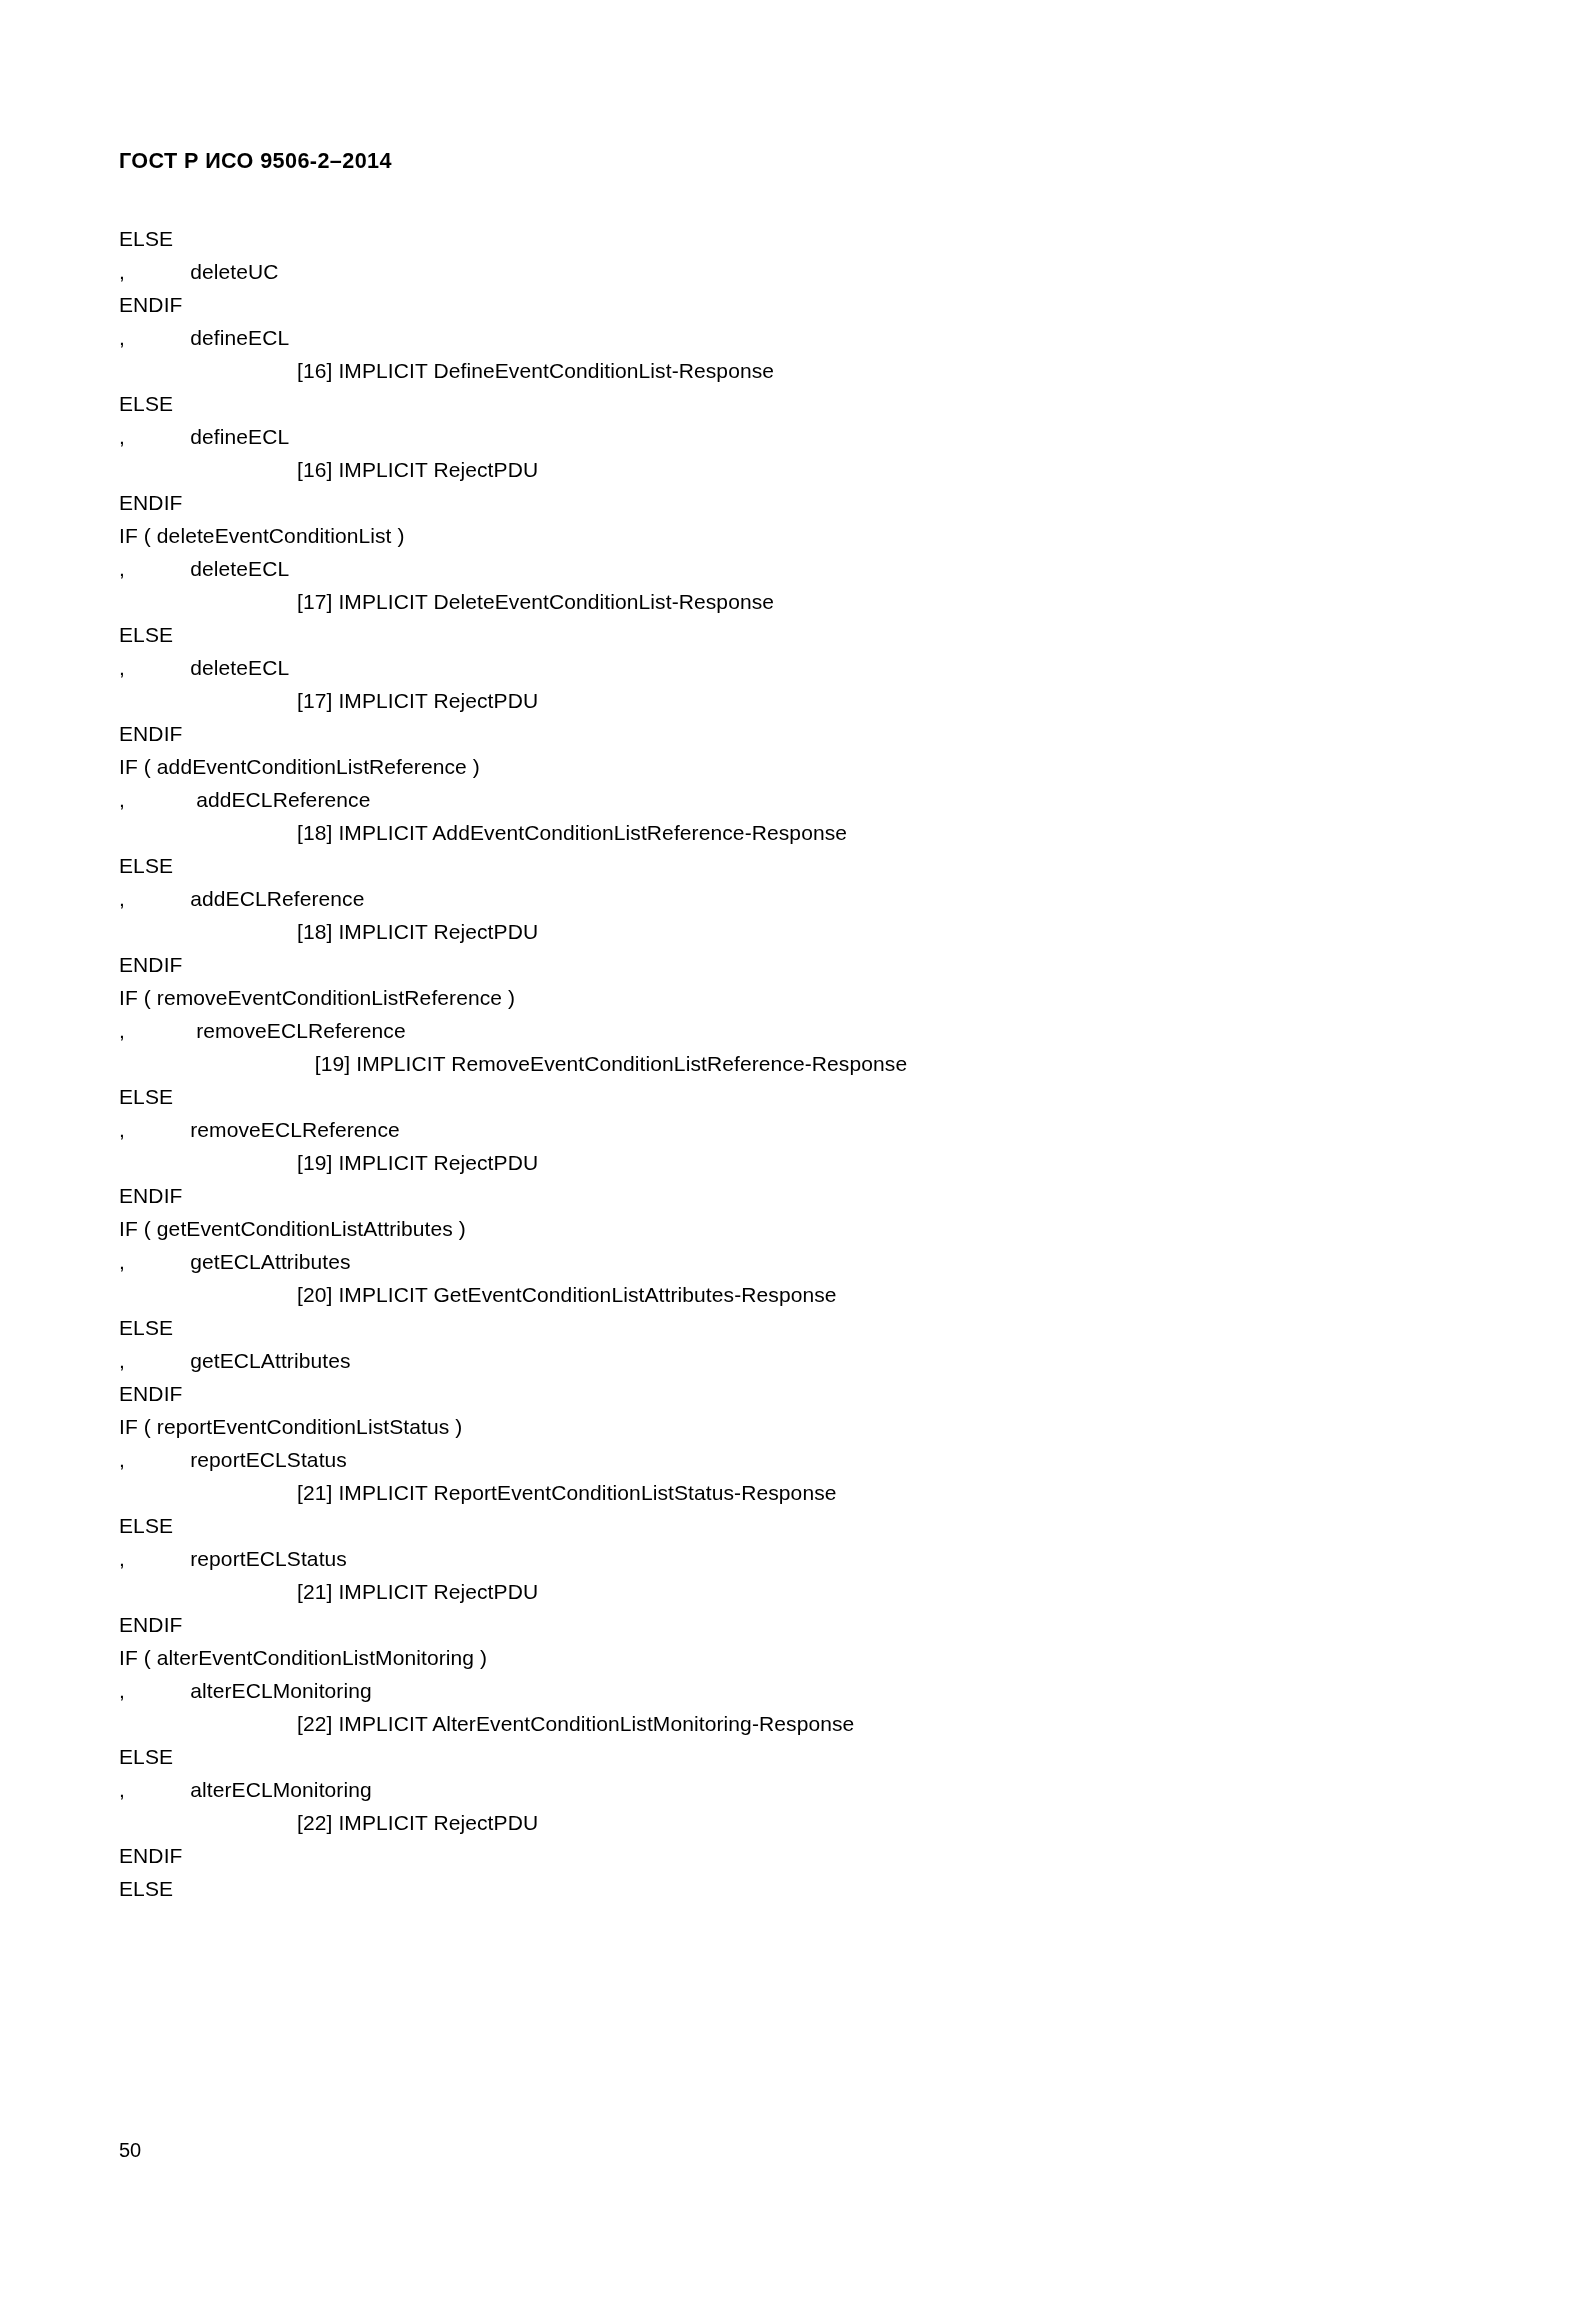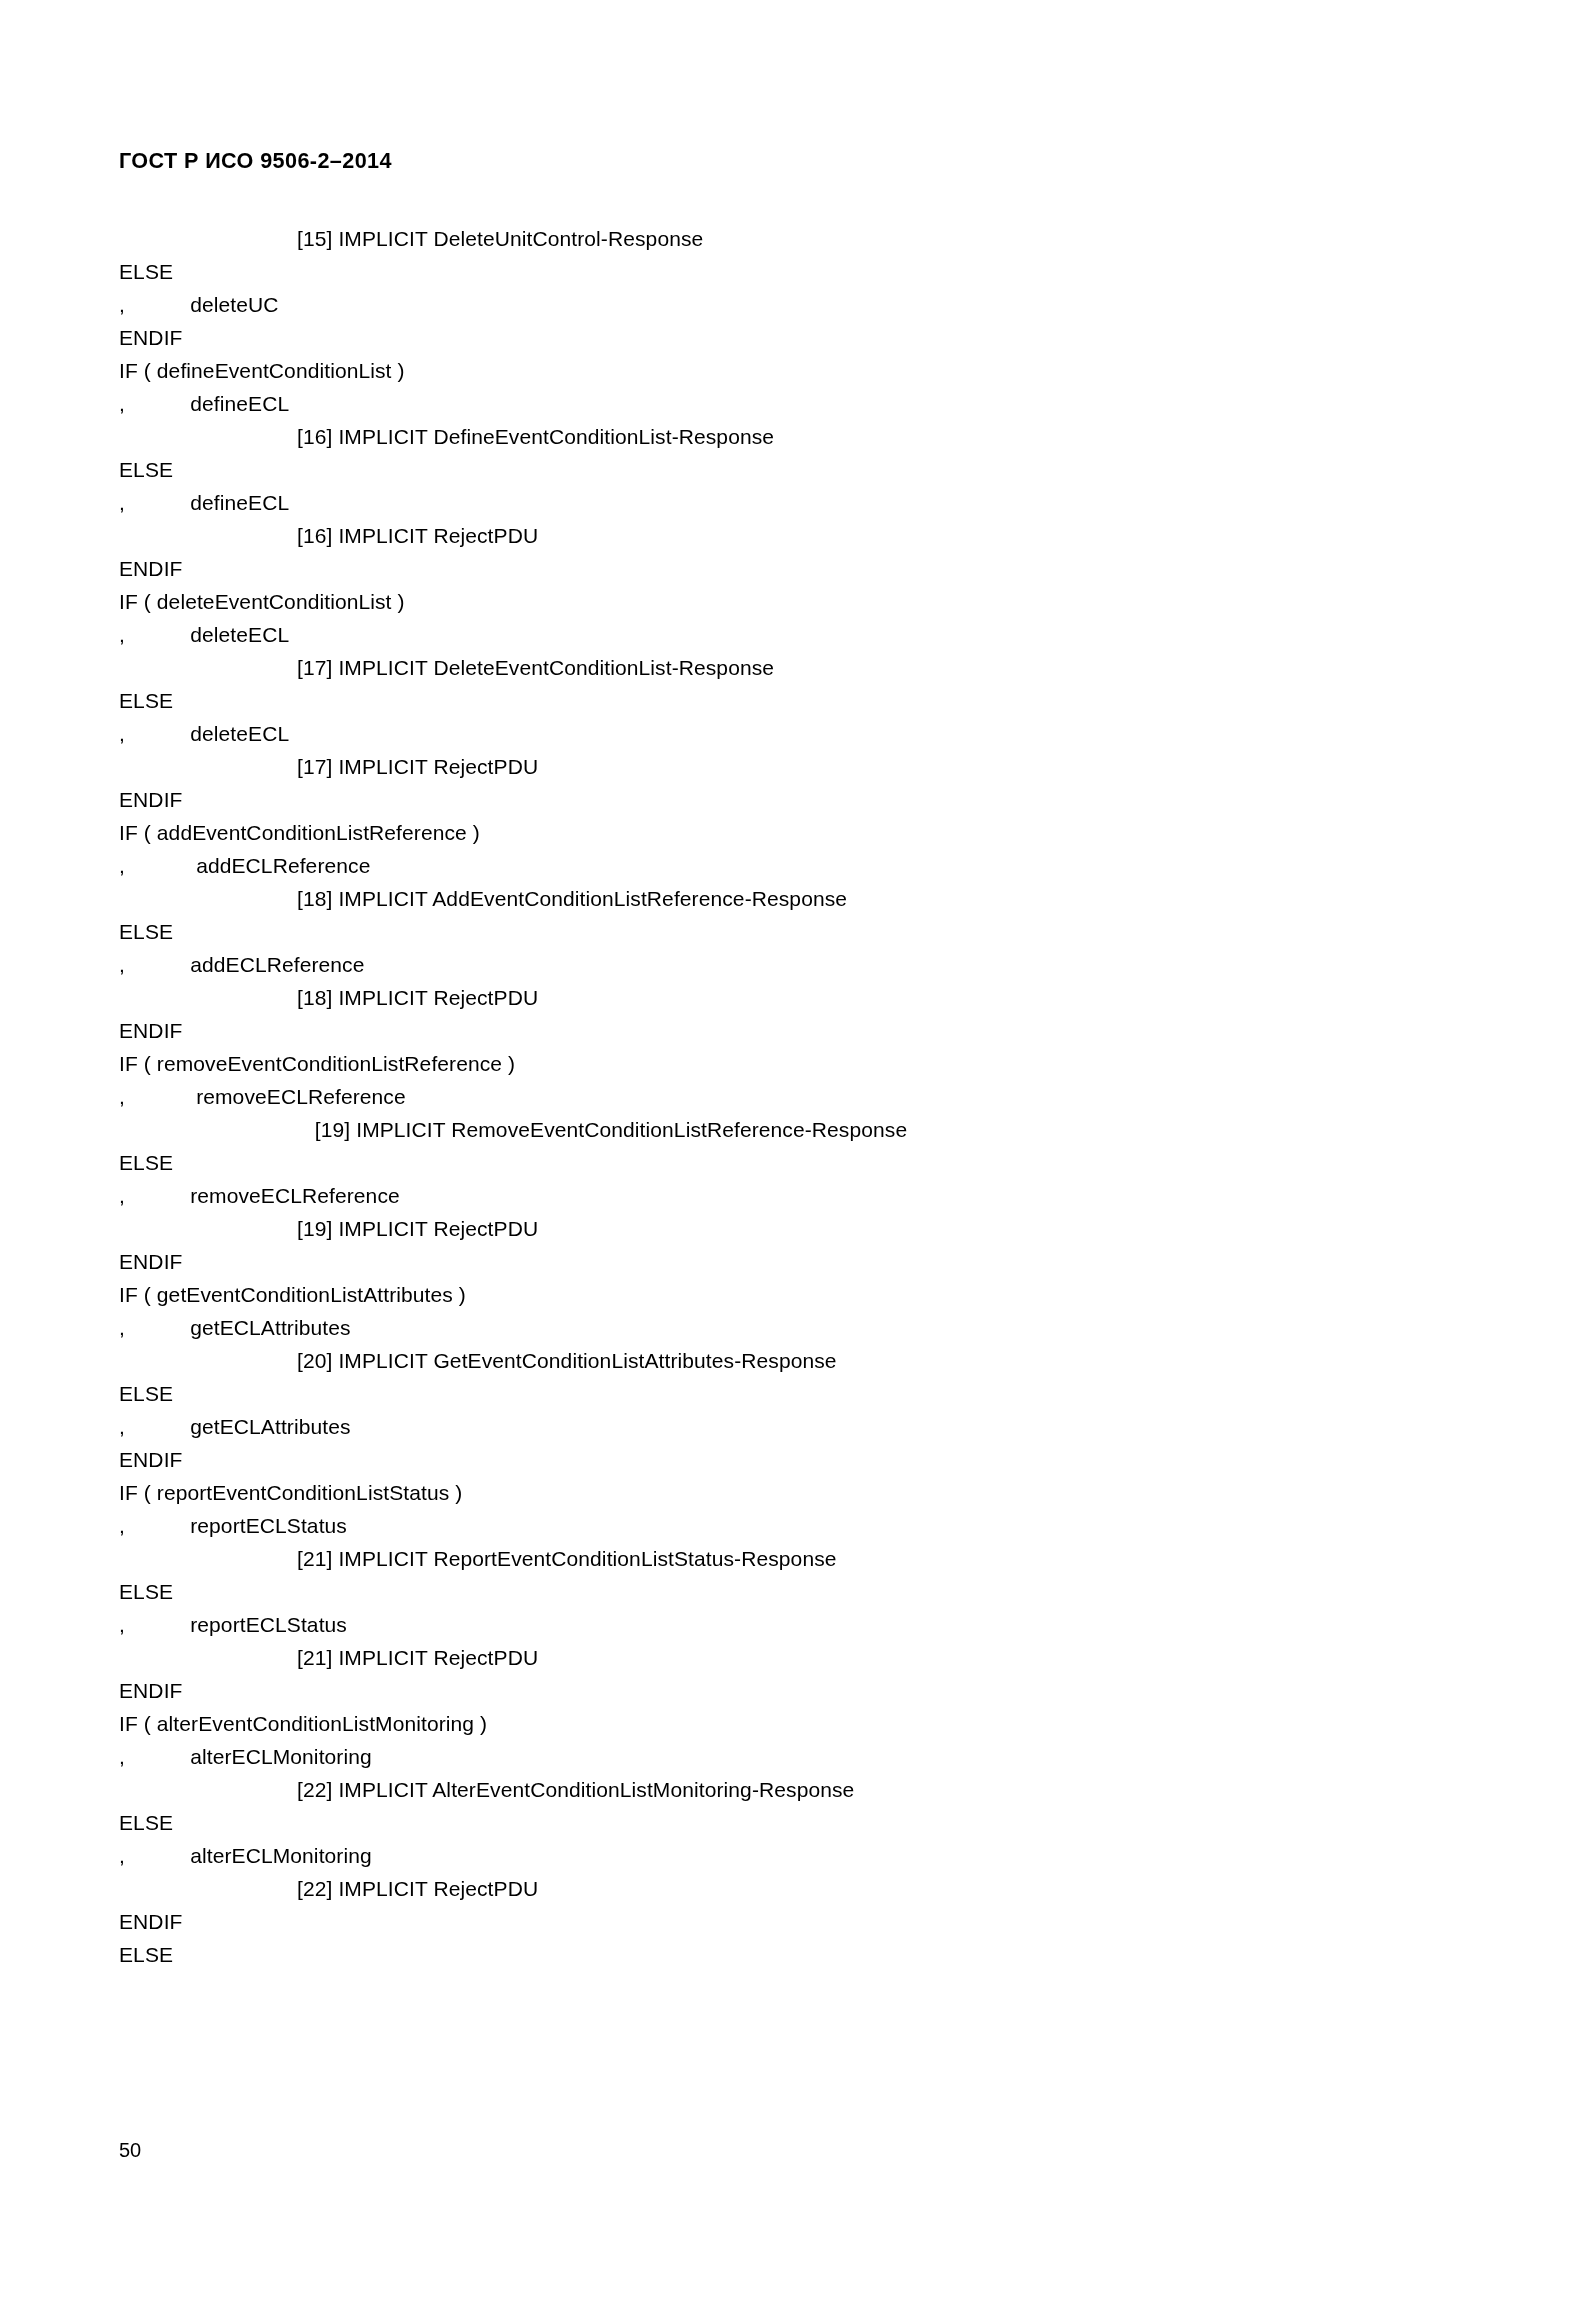--- a/index.html
+++ b/index.html
@@ -53,25 +53,23 @@
   }
 </style>
 </head>
 <body>
 
 <div class="page">
 
   <div class="header">ГОСТ Р ИСО 9506-2–2014</div>
 
   <div class="content">
-      <div class="line">                              [15] IMPLICIT DeleteUnitControl-Response</div>
       <div class="line">ELSE</div>
       <div class="line">,           deleteUC</div>
       <div class="line">ENDIF</div>
-      <div class="line">IF ( defineEventConditionList )</div>
       <div class="line">,           defineECL</div>
       <div class="line">                              [16] IMPLICIT DefineEventConditionList-Response</div>
       <div class="line">ELSE</div>
       <div class="line">,           defineECL</div>
       <div class="line">                              [16] IMPLICIT RejectPDU</div>
       <div class="line">ENDIF</div>
       <div class="line">IF ( deleteEventConditionList )</div>
       <div class="line">,           deleteECL</div>
       <div class="line">                              [17] IMPLICIT DeleteEventConditionList-Response</div>
       <div class="line">ELSE</div>

